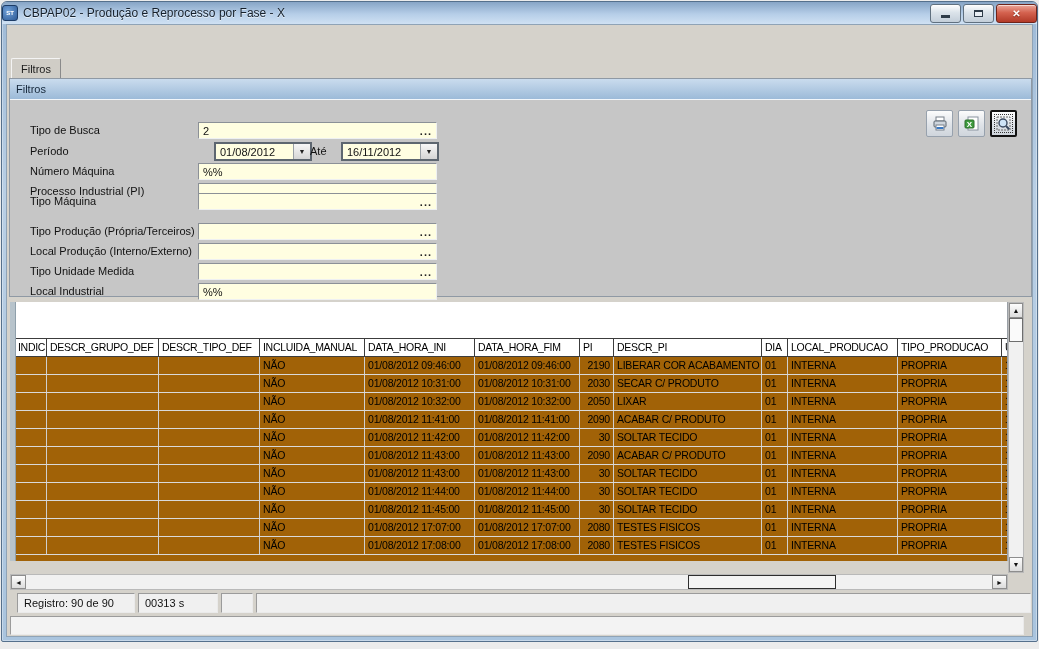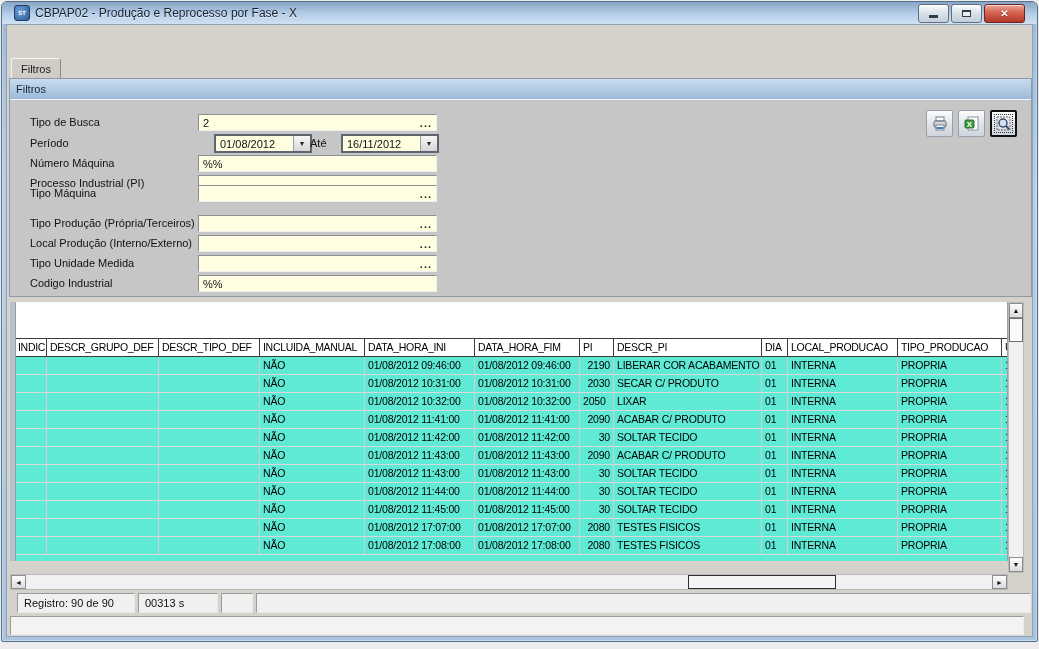--- a/index.html
+++ b/index.html
@@ -11,21 +11,21 @@
   }
   .window{
     position:absolute;left:1px;top:1px;width:1035px;height:639px;
     border:1px solid #55708c;border-radius:6px 6px 2px 2px;
     background:linear-gradient(#9db9d6,#b9cfe5 30%,#a9c4de);
     box-shadow:0 0 0 1px rgba(255,255,255,.35) inset;
   }
   
   .titlebar{
     position:absolute;left:0;top:0;right:0;height:22px;
-    display:flex;align-items:center;padding:0 12px;box-sizing:border-box;
+    display:flex;align-items:center;padding:0 0;box-sizing:border-box;
     background:linear-gradient(#87a5c6,#b6cee8 55%,#cfe1f3);
     border-radius:5px 5px 0 0;
   }
   .appicon{
     width:14px;height:14px;border-radius:3px;margin-right:5px;flex:0 0 auto;
     background:radial-gradient(circle at 35% 35%, #6fa0d8, #2d5a96);
     border:1px solid #1d3c66;color:#fff;font-size:6px;font-weight:bold;
     display:flex;align-items:center;justify-content:center;letter-spacing:0;
   }
   .wtitle{font-size:12px;color:#15202c;white-space:nowrap;text-shadow:0 1px 0 rgba(255,255,255,.6);}
@@ -67,21 +67,21 @@
     position:absolute;left:2px;top:53px;width:1023px;height:219px;
     border:1px solid #8f99a4;background:#c6c6c6;box-sizing:border-box;
   }
   .filter-caption{
     height:20px;background:linear-gradient(#cuddle, #fff);
     background:linear-gradient(#cadcee,#9cbad8);
     border-bottom:1px solid #f2f6fa;
     font-size:11px;color:#15273a;display:flex;align-items:center;padding-left:6px;
   }
   .filter-body{position:relative;height:197px;}
-  .frow{position:absolute;left:0;right:0;height:18px;}
+  .frow{position:absolute;left:0;right:0;height:18px;margin-top:8px;}
   .flabel{
     position:absolute;left:20px;top:2px;font-size:11px;color:#111;white-space:nowrap;
   }
   .ffield{
     position:absolute;left:188px;top:0;width:239px;height:17px;box-sizing:border-box;
     background:#fffee1;border:1px solid #8b9097;
     border-bottom-color:#eef0f2;border-right-color:#eef0f2;
     display:flex;align-items:center;padding:0 4px;
   }
   .fval{font-size:11px;color:#111;flex:1;white-space:nowrap;overflow:hidden;}
@@ -121,21 +121,21 @@
     padding:0 0 6px 10px;box-sizing:border-box;
   }
   .ghead-row{
     position:absolute;left:5px;top:36px;right:0;height:18px;display:flex;
     overflow:hidden;background:#fff;border-top:1px solid #3c3c3c;
   }
   .ghead-row .gcell{
     border-right:1px solid #3c3c3c;border-bottom:1px solid #3c3c3c;
     font-size:10.5px;letter-spacing:-0.3px;color:#000;
   }
-  .grid-rows{position:absolute;left:5px;top:55px;right:0;bottom:0;overflow:hidden;background:#5eead4;}
+  .grid-rows{position:absolute;left:5px;top:55px;right:0;bottom:0;overflow:hidden;background:#a16207;}
   .grow{display:flex;height:18px;box-sizing:border-box;border-bottom:1px solid #d9d9d9;overflow:hidden;}
   .gcell{
     flex:0 0 auto;box-sizing:border-box;height:18px;line-height:17px;
     padding:0 3px;font-size:10.5px;letter-spacing:-0.2px;color:#000;
     white-space:nowrap;overflow:hidden;border-right:1px solid #cfcfcf;
   }
   
   .vscroll{
     position:absolute;left:1001px;top:277px;width:16px;height:271px;
     background:#f1f1f1;border:1px solid #b9b9b9;box-sizing:border-box;
@@ -269,21 +269,21 @@
 
         <div class="frow" style="top:155px">
           <span class="flabel">Tipo Unidade Medida</span>
           <div class="ffield">
             <span class="fval"></span>
             <span class="fdots">...</span>
           </div>
         </div>
 
         <div class="frow" style="top:175px">
-          <span class="flabel">Codigo Industrial</span>
+          <span class="flabel">Local Industrial</span>
           <div class="ffield">
             <span class="fval">%%</span>
           </div>
         </div>
 
         <div class="ftoolbar">
           <div class="tbtn">
             <svg width="18" height="18" viewBox="0 0 18 18">
               <rect x="5" y="2" width="8" height="4" fill="#ffffff" stroke="#78808a"></rect>
               <rect x="3" y="6" width="12" height="6" rx="1" fill="#cfd6de" stroke="#5c6670"></rect>
@@ -354,21 +354,21 @@
             <div class="gcell" style="width: 104px; text-align: left;">PROPRIA</div>
             <div class="gcell" style="width: 40px; text-align: left;">11</div>
           </div>
           <div class="grow">
             <div class="gcell" style="width: 32px; text-align: left;"></div>
             <div class="gcell" style="width: 112px; text-align: left;"></div>
             <div class="gcell" style="width: 101px; text-align: left;"></div>
             <div class="gcell" style="width: 105px; text-align: left;">NÃO</div>
             <div class="gcell" style="width: 110px; text-align: left;">01/08/2012 10:32:00</div>
             <div class="gcell" style="width: 105px; text-align: left;">01/08/2012 10:32:00</div>
-            <div class="gcell" style="width: 34px; ">2050</div>
+            <div class="gcell" style="width: 34px; text-align: right;">2050</div>
             <div class="gcell" style="width: 148px; text-align: left;">LIXAR</div>
             <div class="gcell" style="width: 26px; text-align: left;">01</div>
             <div class="gcell" style="width: 110px; text-align: left;">INTERNA</div>
             <div class="gcell" style="width: 104px; text-align: left;">PROPRIA</div>
             <div class="gcell" style="width: 40px; text-align: left;">11</div>
           </div>
           <div class="grow">
             <div class="gcell" style="width: 32px; text-align: left;"></div>
             <div class="gcell" style="width: 112px; text-align: left;"></div>
             <div class="gcell" style="width: 101px; text-align: left;"></div>

